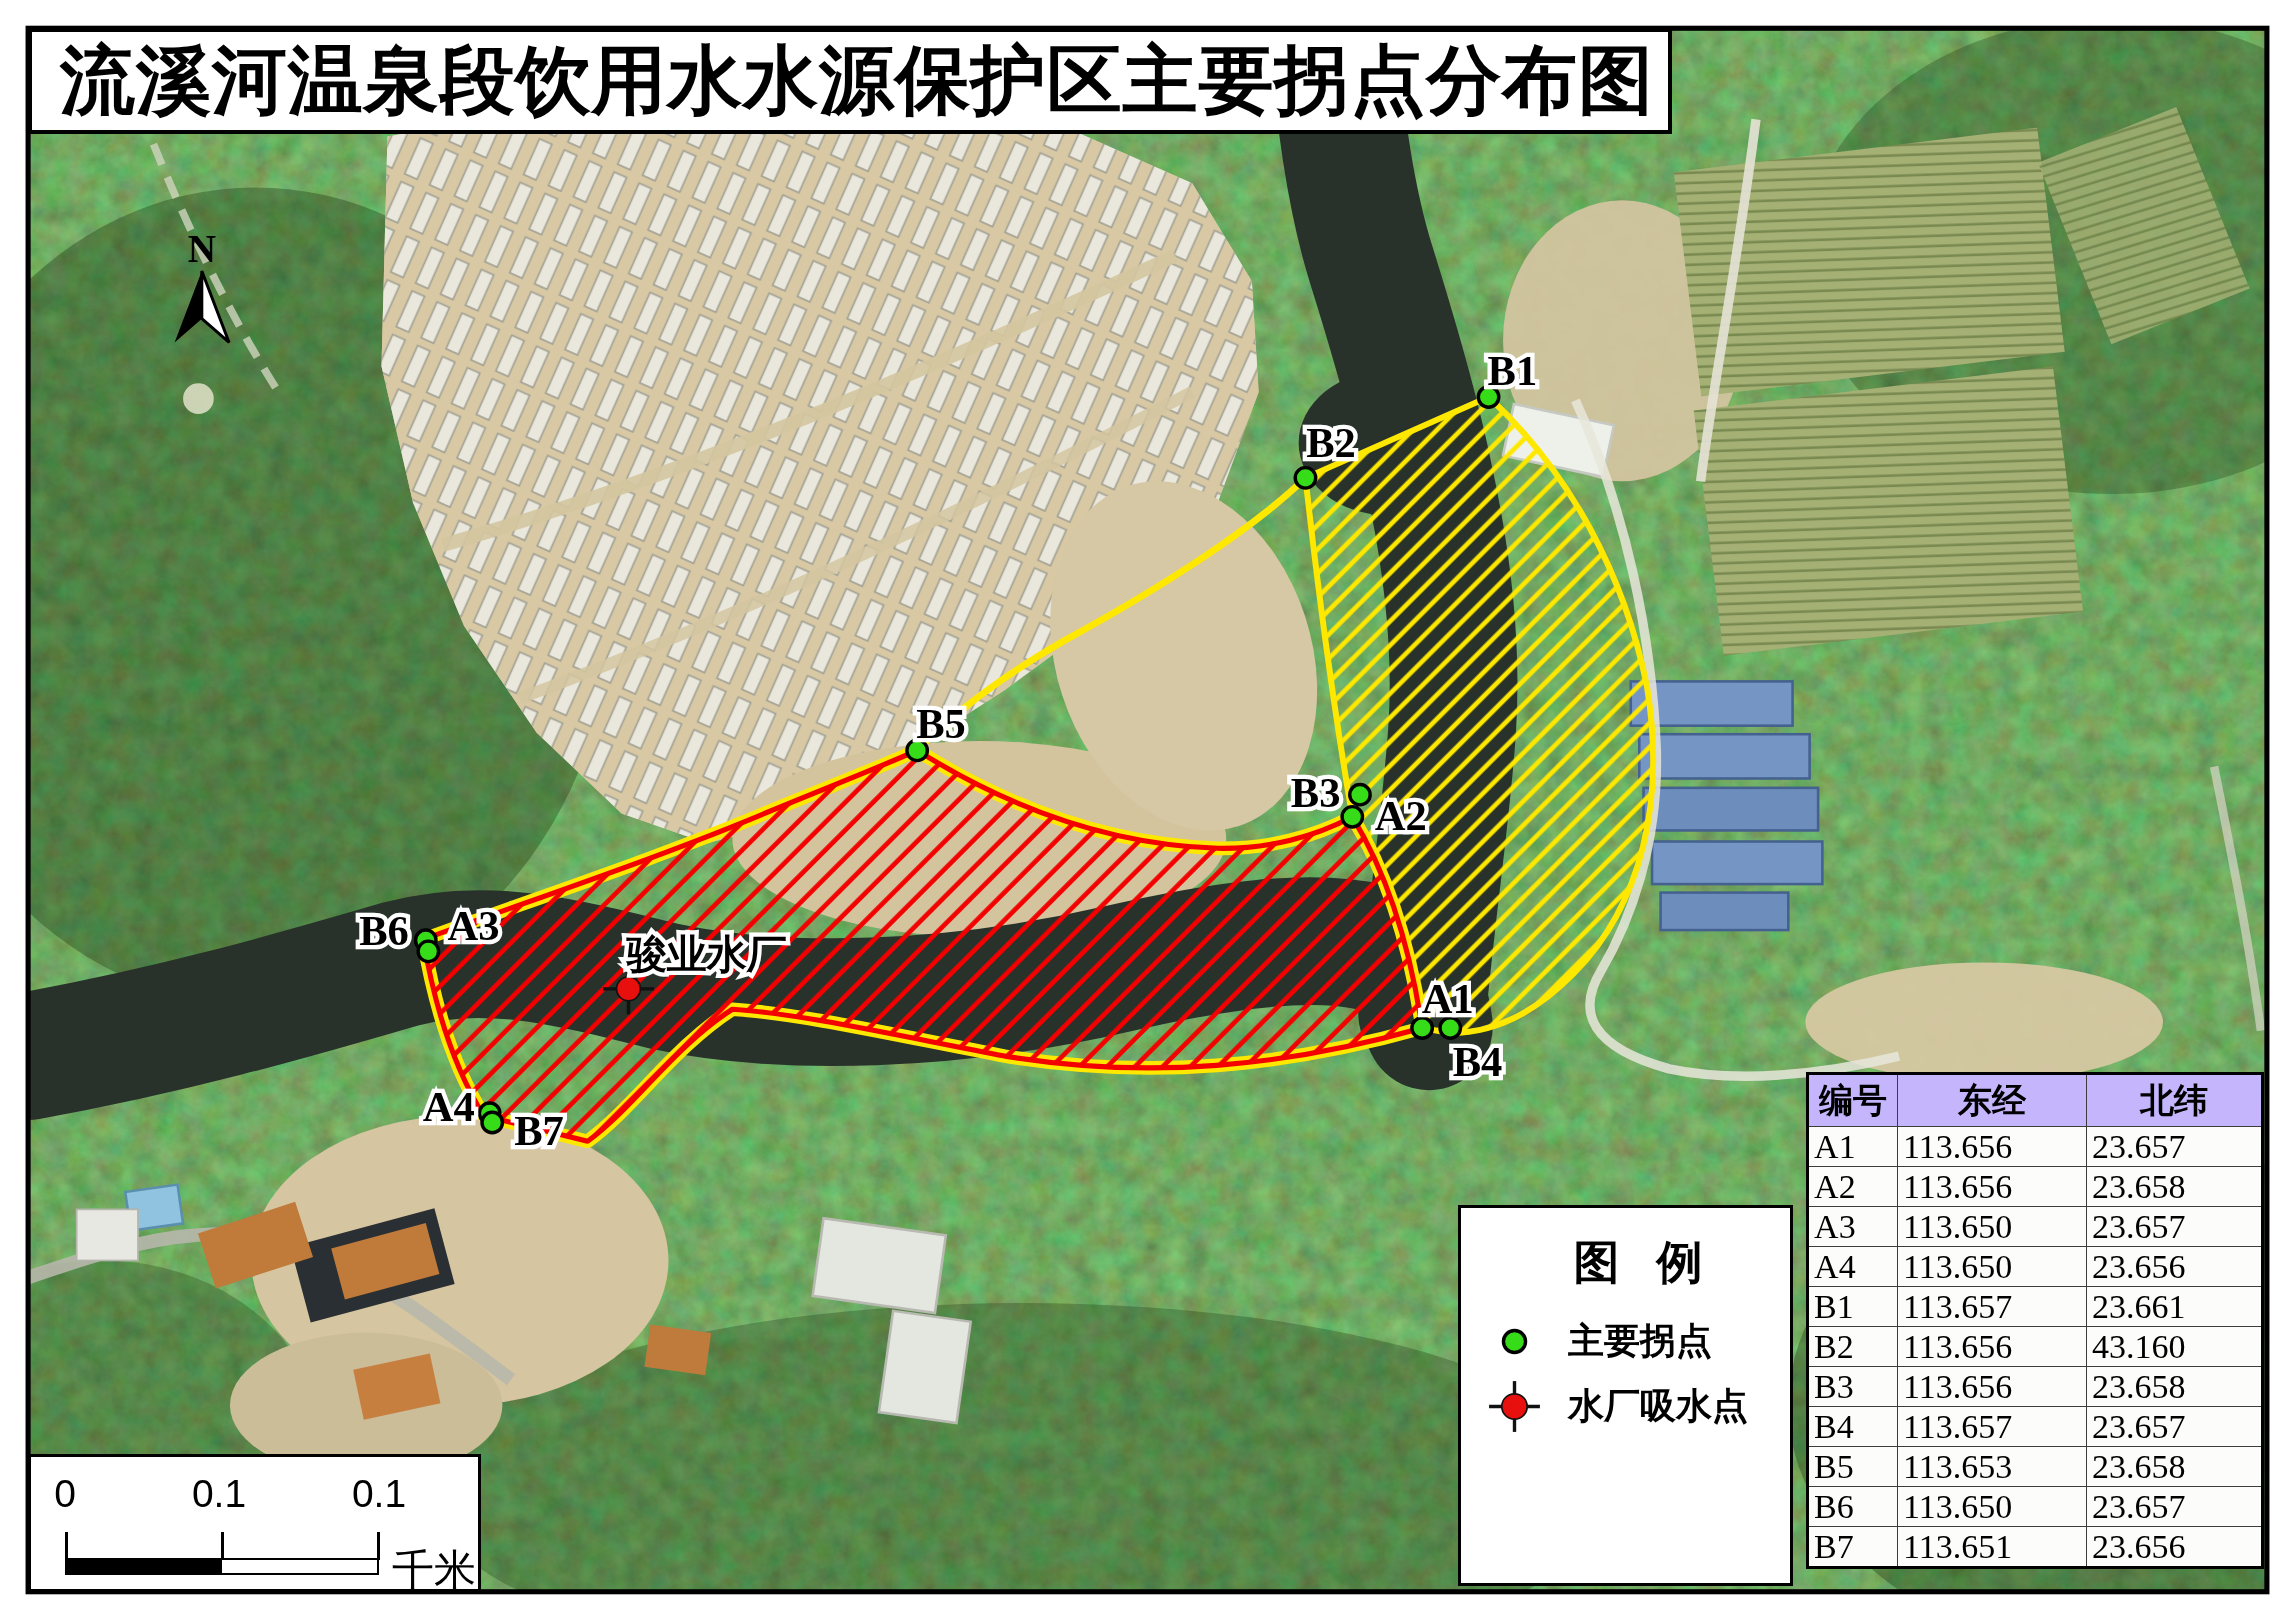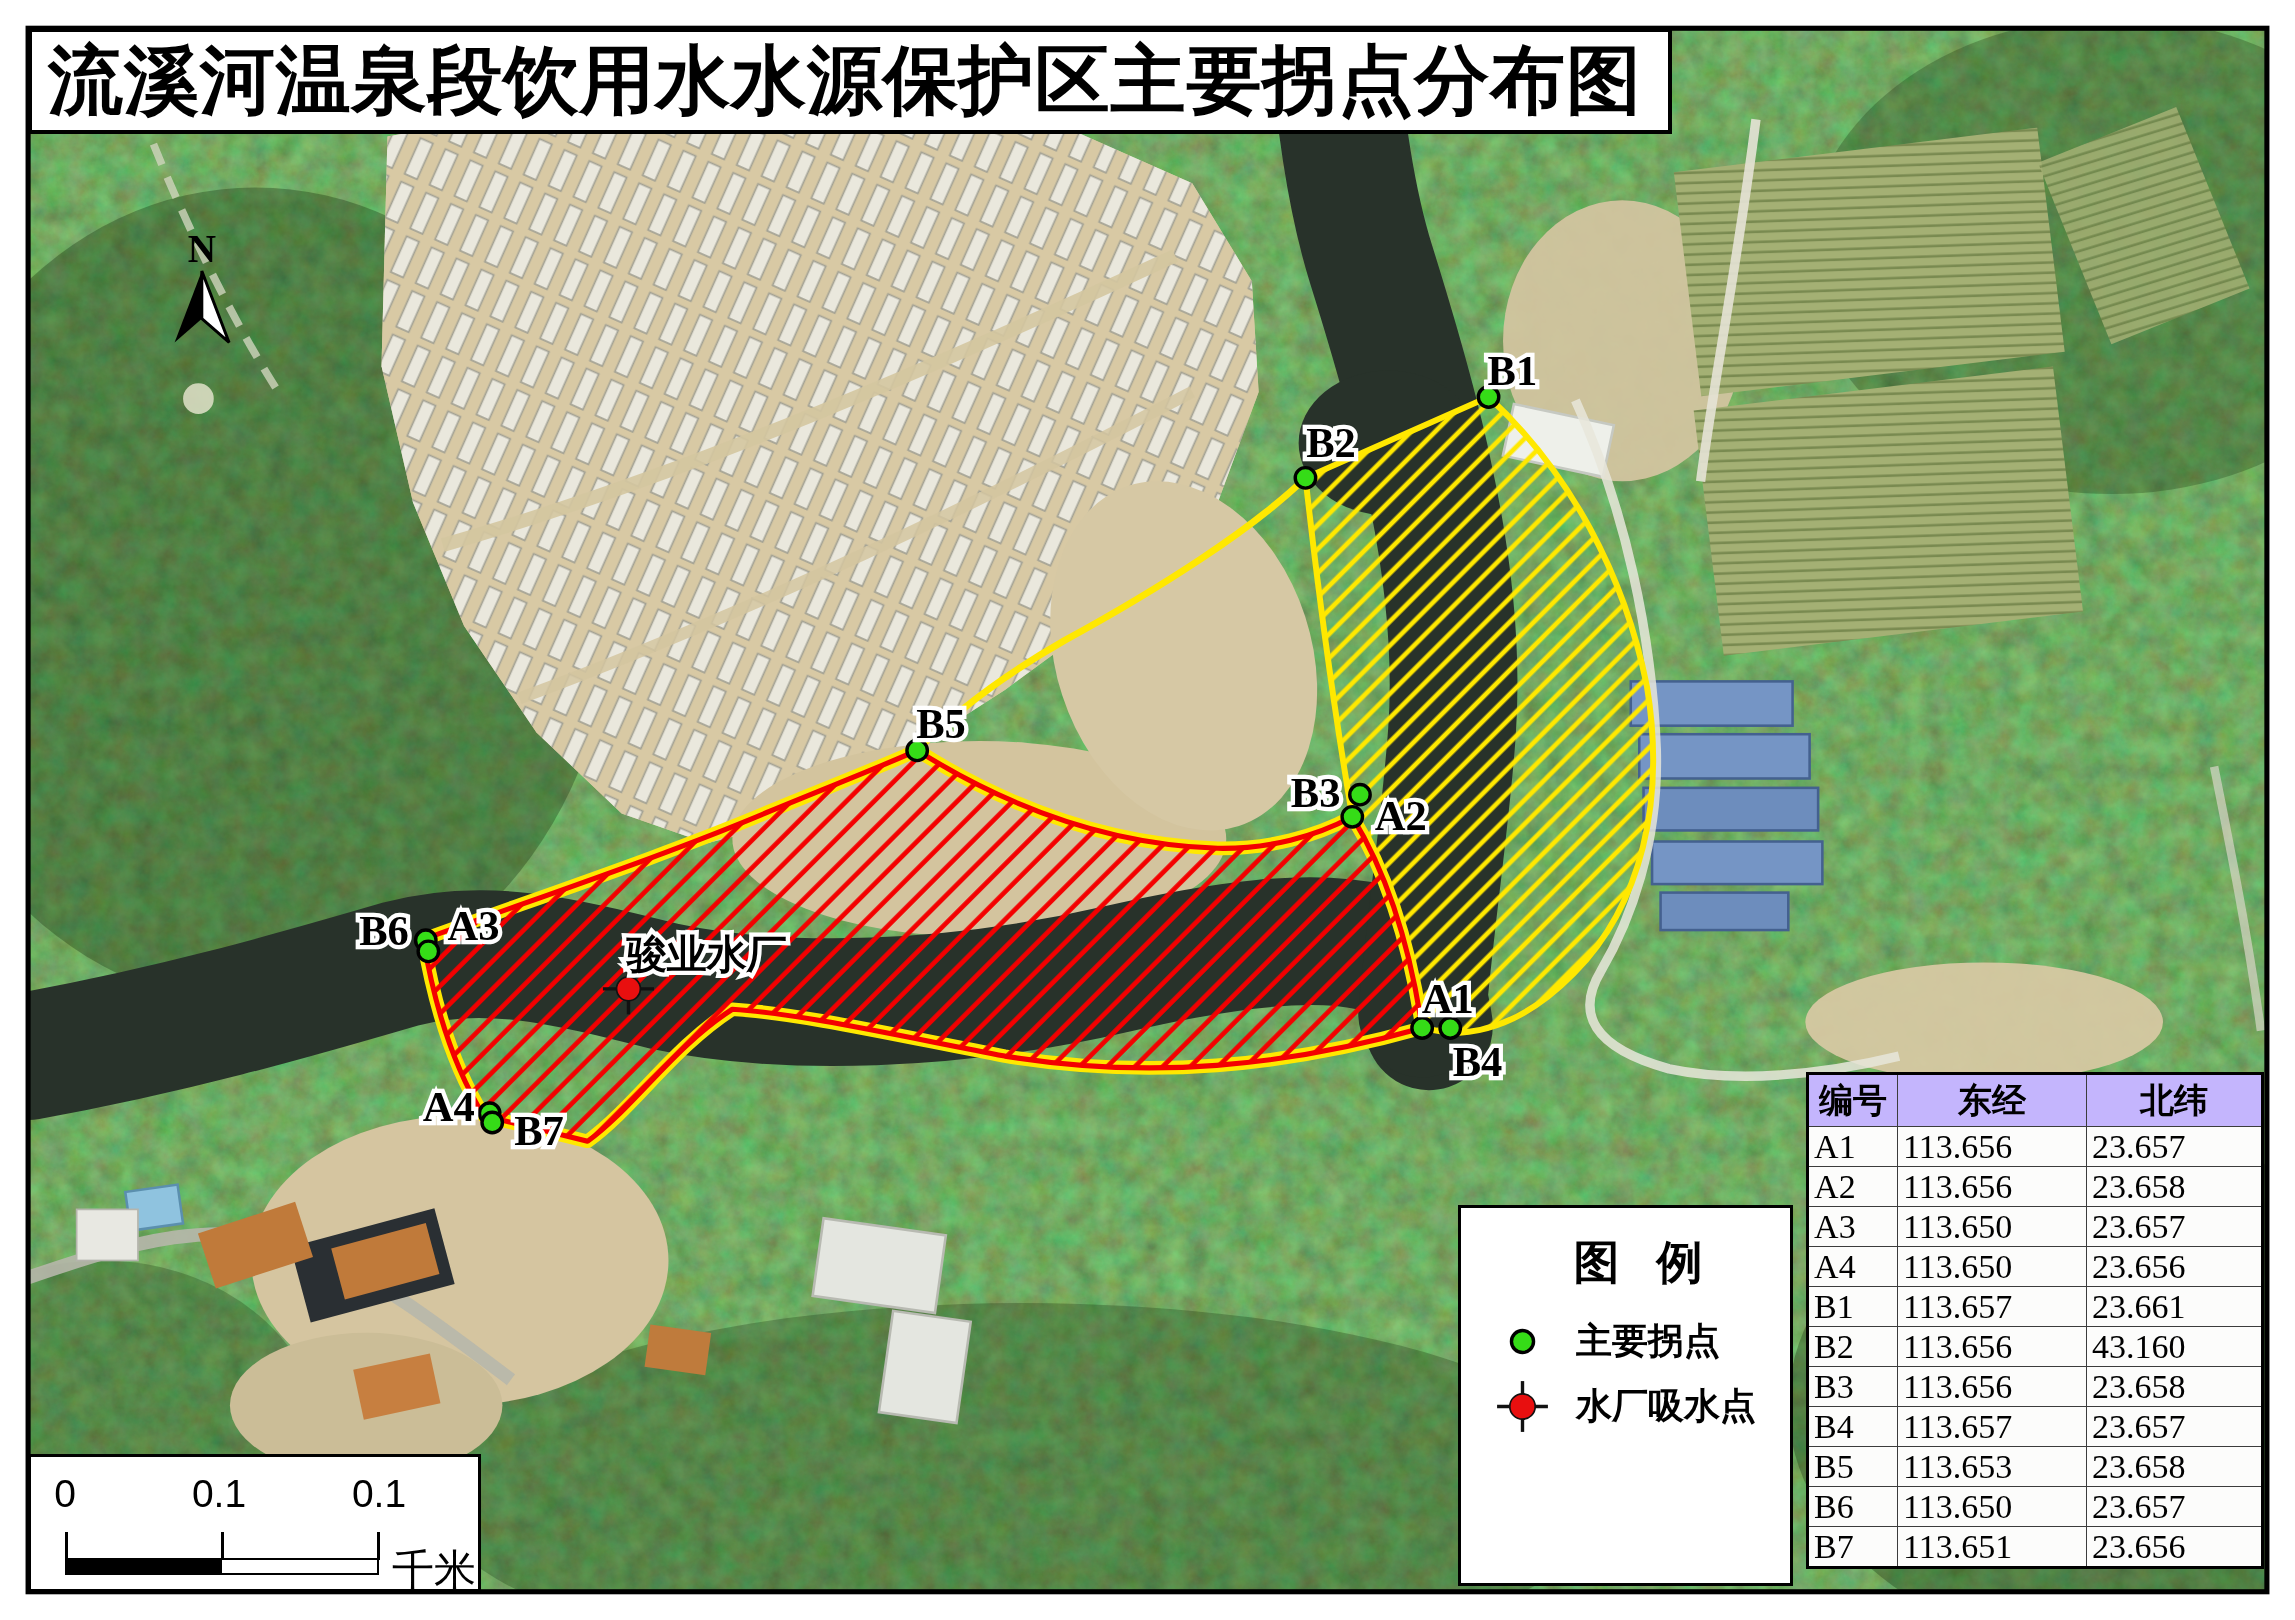--- a/index.html
+++ b/index.html
@@ -3,28 +3,28 @@
 <meta charset="utf-8">
 <style>
   html,body{margin:0;padding:0;background:#ffffff;}
   #stage{position:relative;width:2295px;height:1620px;background:#ffffff;overflow:hidden;
          font-family:"Liberation Serif","DejaVu Serif",serif;}
   #mapsvg{position:absolute;left:0;top:0;}
 
   
   .title-box{position:absolute;left:28px;top:28px;width:1644px;height:106px;box-sizing:border-box;
              background:#ffffff;border:4.3px solid #000;display:flex;align-items:center;}
-  .title-text{font-size:75px;font-weight:600;color:#000;white-space:nowrap;padding-left:16px;
+  .title-text{font-size:75px;font-weight:600;color:#000;white-space:nowrap;padding-left:28px;
               letter-spacing:0.9px;}
 
   
   .legend{position:absolute;left:1458px;top:1205px;width:335px;height:381px;box-sizing:border-box;
           background:#ffffff;border:3.4px solid #000;font-family:"Liberation Sans","DejaVu Sans",sans-serif;}
   .legend-title{text-align:center;font-size:46px;font-weight:bold;letter-spacing:12px;margin-top:24px;padding-left:37px;}
-  .legend-items{margin-top:15.3px;padding-left:8px;}
+  .legend-items{margin-top:15.3px;}
   .legend-row{display:flex;align-items:center;height:65px;}
   .legend-sym{width:107px;display:flex;justify-content:center;align-items:center;flex:0 0 107px;}
   .legend-label{font-size:36px;font-weight:bold;color:#000;white-space:nowrap;}
 
   
   .scalebar{position:absolute;left:28px;top:1454px;width:453px;height:138px;box-sizing:border-box;
             background:#ffffff;border:3.4px solid #000;
             font-family:"Liberation Sans","DejaVu Sans",sans-serif;}
   .sb-tick-label{position:absolute;top:15.3px;font-size:39px;color:#000;transform:translateX(-50%);}
   .sb-bar{position:absolute;left:34px;top:101px;width:314px;height:17px;border:2.6px solid #000;

